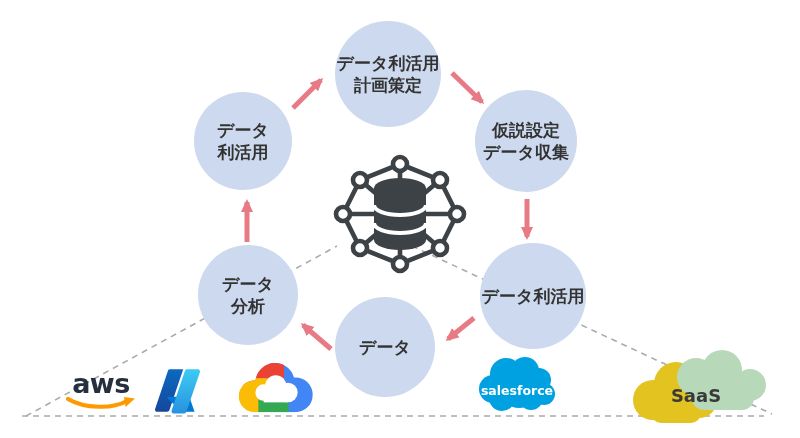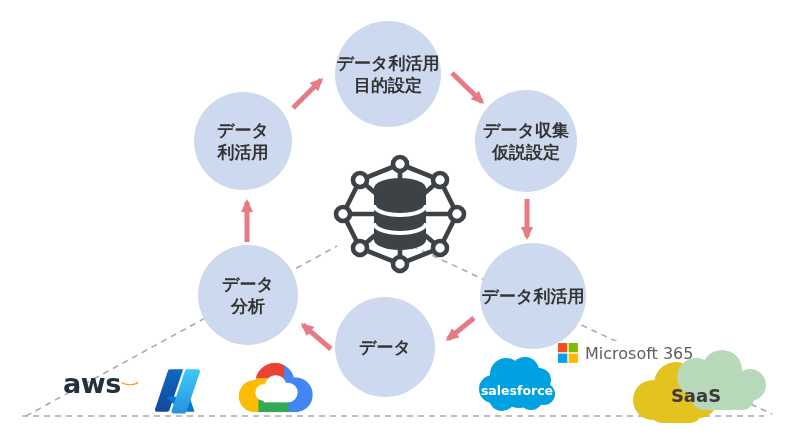--- a/index.html
+++ b/index.html
@@ -19,21 +19,21 @@
   }
   .center-icon{position:absolute;z-index:4;}
   .arrow-layer{z-index:5;}
   .dash-line{stroke:var(--dashed-line,#ababab);stroke-width:1.6;stroke-dasharray:6 5;fill:none;}
   .arrow-line{stroke:var(--arrow,#e87a85);stroke-width:5;fill:none;stroke-linecap:butt;}
   .arrow-head{fill:var(--arrow,#e87a85);}
   .net-stroke{stroke:var(--icon,#3d4247);stroke-width:4.6;fill:none;}
   .net-node{fill:#fff;stroke:var(--icon,#3d4247);stroke-width:4.6;}
   .db-fill{fill:var(--icon,#3d4247);}
   .db-gap{stroke:#fff;stroke-width:4;fill:none;}
-  .aws-wrap{display:flex;flex-direction:row;align-items:center;width:76px;}
+  .aws-wrap{display:flex;flex-direction:column;align-items:center;width:76px;}
   .aws-text{font-size:27px;font-weight:700;color:var(--aws-text,#252f3e);line-height:0.9;letter-spacing:-0.5px;}
   .ms365{display:flex;align-items:center;gap:7px;background:#fff;padding:2px 4px;}
   .ms365-label{font-size:16px;color:var(--microsoft-text,#5e5e5e);white-space:nowrap;}
   .sf-text{font-size:12.5px;font-weight:600;fill:#fff;}
   .saas-text{font-size:18px;font-weight:700;fill:#3a3a3a;}
 </style>
 </head>
 <body>
 
 <div class="canvas">
@@ -98,29 +98,20 @@
       <circle cx="49" cy="18" r="14"></circle>
       <circle cx="63" cy="27" r="12"></circle>
       <circle cx="68" cy="41" r="11"></circle>
       <circle cx="43" cy="37" r="18"></circle>
       <circle cx="26" cy="45" r="13"></circle>
       <circle cx="55" cy="45" r="12"></circle>
     </g>
     <text class="sf-text" x="41" y="42" text-anchor="middle">salesforce</text>
   </svg>
 
-  <div class="logo ms365" style="left:554px;top:341px;">
-    <svg width="20" height="20" viewBox="0 0 20 20">
-      <rect x="0" y="0" width="9.3" height="9.3" fill="#f25022"></rect>
-      <rect x="10.6" y="0" width="9.3" height="9.3" fill="#7fba00"></rect>
-      <rect x="0" y="10.6" width="9.3" height="9.3" fill="#00a4ef"></rect>
-      <rect x="10.6" y="10.6" width="9.3" height="9.3" fill="#ffb900"></rect>
-    </svg>
-    <span class="ms365-label">Microsoft 365</span>
-  </div>
 
   <svg class="logo" style="left:626px;top:350px;" width="150" height="76" viewBox="0 0 150 76">
     <g fill="#e2c31f">
       <circle cx="27" cy="50" r="20"></circle>
       <circle cx="50" cy="34" r="22"></circle>
       <circle cx="73" cy="50" r="18"></circle>
       <rect x="25" y="48" width="50" height="25" rx="10"></rect>
     </g>
     <g fill="#b7d9ba">
       <circle cx="70" cy="27" r="19"></circle>
@@ -128,26 +119,26 @@
       <circle cx="124" cy="35" r="16"></circle>
       <circle cx="78" cy="41" r="16"></circle>
       <circle cx="110" cy="43" r="17"></circle>
       <rect x="66" y="30" width="62" height="30" rx="12"></rect>
     </g>
     <text class="saas-text" x="70" y="52" text-anchor="middle">SaaS</text>
   </svg>
 
   <div class="step-circle" style="left:335px;top:21px;width:106px;height:106px;">
     <span>データ利活用</span>
-    <span>目的設定</span>
+    <span>計画策定</span>
   </div>
 
   <div class="step-circle" style="left:475px;top:90px;width:102px;height:102px;">
+    <span>仮説設定</span>
     <span>データ収集</span>
-    <span>仮説設定</span>
   </div>
 
   <div class="step-circle" style="left:480px;top:243px;width:106px;height:106px;">
     <span>データ利活用</span>
   </div>
 
   <div class="step-circle" style="left:335px;top:297px;width:100px;height:100px;">
     <span>データ</span>
   </div>
 

